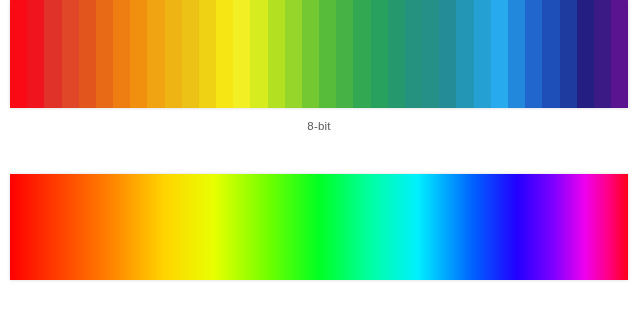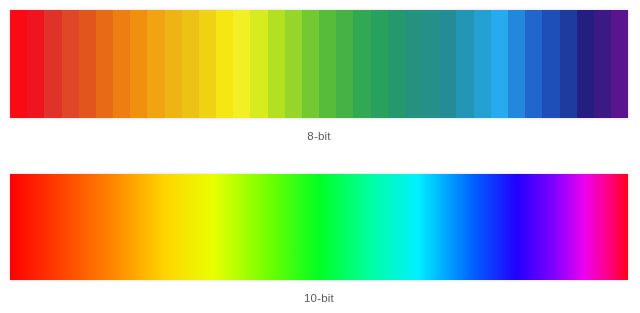--- a/index.html
+++ b/index.html
@@ -21,21 +21,21 @@
     top: 0;
     width: 640px;
     height: 313px;
     background: #ffffff;
   }
   .panel {
     position: absolute;
     left: 10px;
     width: 618px;
   }
-  .panel-8bit  { top: 10px; }
+  .panel-8bit  { top: 0; }
   .panel-10bit { top: 174px; }
 
   .strip {
     position: relative;
     width: 618px;
     height: 108px;
     overflow: hidden;
     box-shadow: 0 0 3px rgba(120,120,120,0.30);
   }
   .strip-banded {
@@ -105,16 +105,15 @@
         <div class="band" style="background: rgb(30, 60, 160);"></div>
         <div class="band" style="background: rgb(36, 30, 130);"></div>
         <div class="band" style="background: rgb(60, 26, 134);"></div>
         <div class="band" style="background: rgb(90, 20, 144);"></div>
       </div>
     <div class="caption caption-8bit" style="color: rgb(90, 90, 90);">8-bit</div>
   </div>
 
   <div class="panel panel-10bit">
     <div class="strip strip-smooth" id="strip-10bit" style="background: linear-gradient(to right, rgb(255, 0, 0) 0%, rgb(255, 64, 0) 8%, rgb(255, 128, 0) 16%, rgb(255, 212, 0) 25%, rgb(232, 255, 0) 33%, rgb(110, 255, 0) 42%, rgb(0, 255, 34) 50%, rgb(0, 255, 158) 58%, rgb(0, 240, 255) 66%, rgb(0, 96, 255) 75%, rgb(34, 0, 255) 82%, rgb(128, 0, 255) 88%, rgb(238, 0, 238) 93%, rgb(255, 0, 128) 97%, rgb(255, 0, 24) 100%);"></div>
-    <div class="caption caption-10bit" style="color: rgb(90, 90, 90);">10-bit</div>
   </div>
 
 </div>
 
 </body></html>

